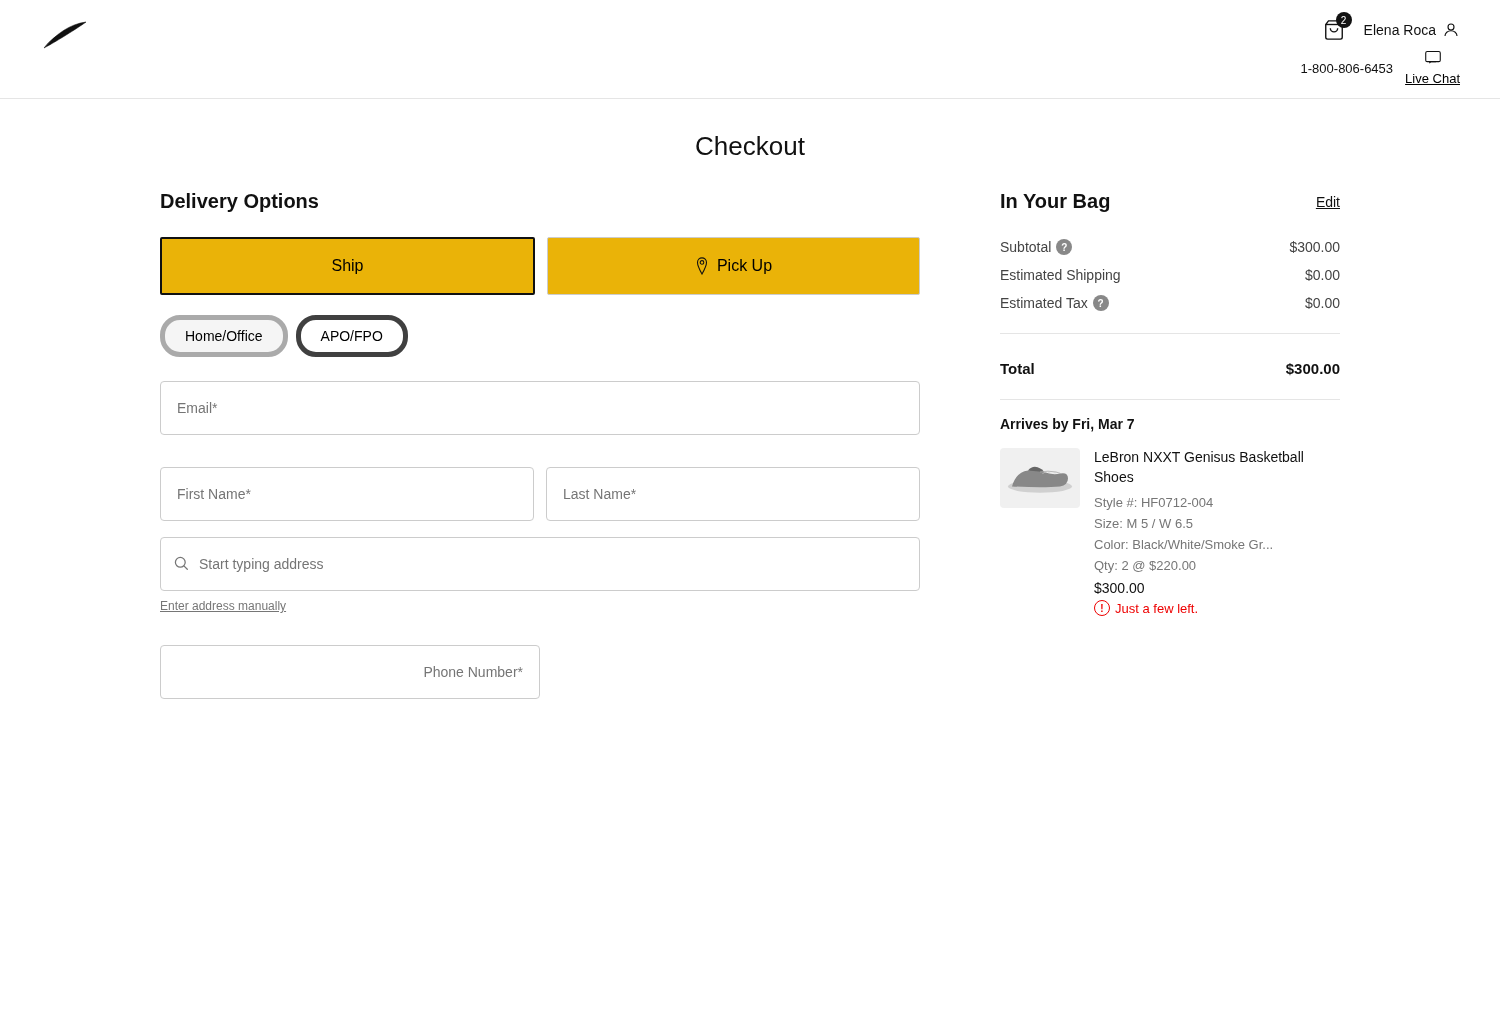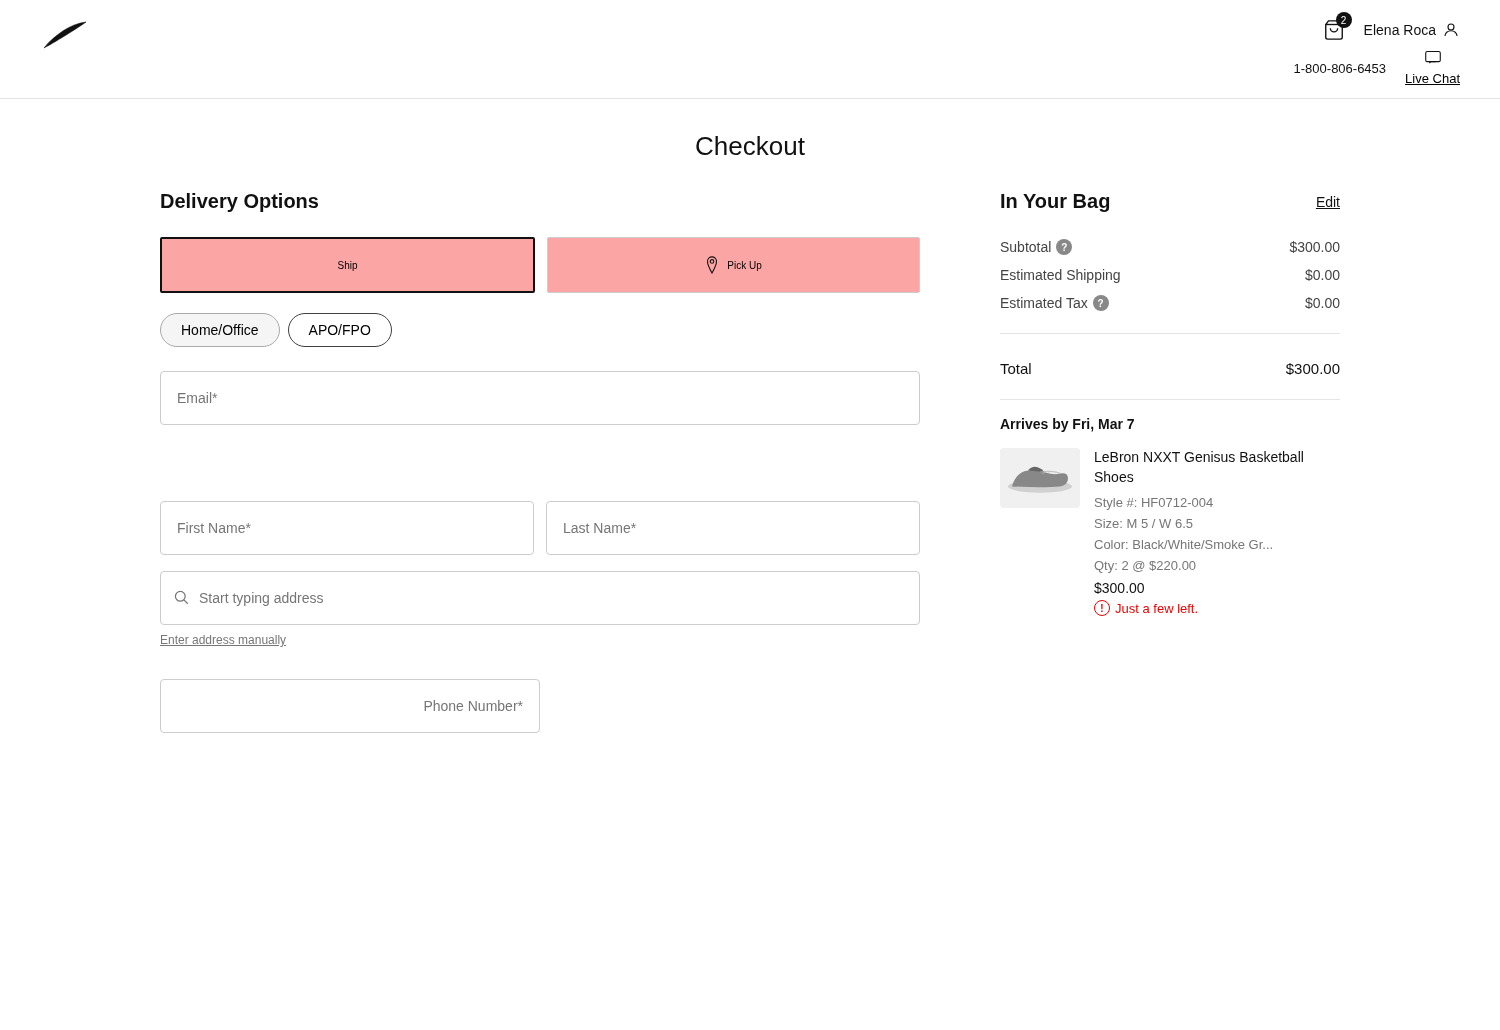--- a/index.html
+++ b/index.html
@@ -30,21 +30,21 @@
       gap: 6px;
     }
     .header-top-row {
       display: flex;
       align-items: center;
       gap: 16px;
     }
     .header-bottom-row {
       display: flex;
       align-items: center;
-      gap: 19px;
+      gap: 12px;
       font-size: 13px;
       color: #111;
     }
     .cart-badge {
       position: relative;
       display: inline-flex;
       align-items: center;
       justify-content: center;
       width: 28px;
       height: 28px;
@@ -121,43 +121,43 @@
     
     .delivery-toggle {
       display: flex;
       gap: 12px;
       margin-bottom: 20px;
     }
     .delivery-btn {
       flex: 1;
       padding: 18px;
       border: 1px solid #ccc;
-      background: #fca5a5;
-      font-size: 10px;
+      background: #eab308;
+      font-size: 16px;
       cursor: pointer;
       display: flex;
       align-items: center;
       justify-content: center;
       gap: 8px;
       border-radius: 2px;
     }
     .delivery-btn.active {
       border: 2px solid #111;
       font-weight: 500;
     }
 
     
     .sub-tabs {
       display: flex;
       gap: 8px;
       margin-bottom: 24px;
     }
     .sub-tab {
       padding: 8px 20px;
-      border: 1px solid #404040;
+      border: 5px solid #404040;
       border-radius: 20px;
       background: #fff;
       cursor: pointer;
       font-size: 14px;
     }
     .sub-tab.active {
       background: #f5f5f5;
       border-color: #aaa;
       font-weight: 500;
     }
@@ -166,21 +166,20 @@
     .form-group {
       margin-bottom: 32px;
     }
     .form-row {
       display: flex;
       gap: 12px;
       margin-bottom: 16px;
     }
     .form-row .form-input {
       flex: 1;
-      margin-top: 44px;
     }
     .form-input {
       width: 100%;
       padding: 18px 16px;
       border: 1px solid #ccc;
       border-radius: 4px;
       font-size: 14px;
       color: #767676;
       outline: none;
       background: #fff;
@@ -237,21 +236,21 @@
     }
     .price-row {
       display: flex;
       justify-content: space-between;
       align-items: center;
       padding: 6px 0;
       font-size: 14px;
       color: #444;
     }
     .price-row.total {
-      font-weight: 400;
+      font-weight: 700;
       color: #111;
       font-size: 15px;
       padding-top: 10px;
     }
     .price-label {
       display: flex;
       align-items: center;
       gap: 5px;
     }
     .help-icon {

